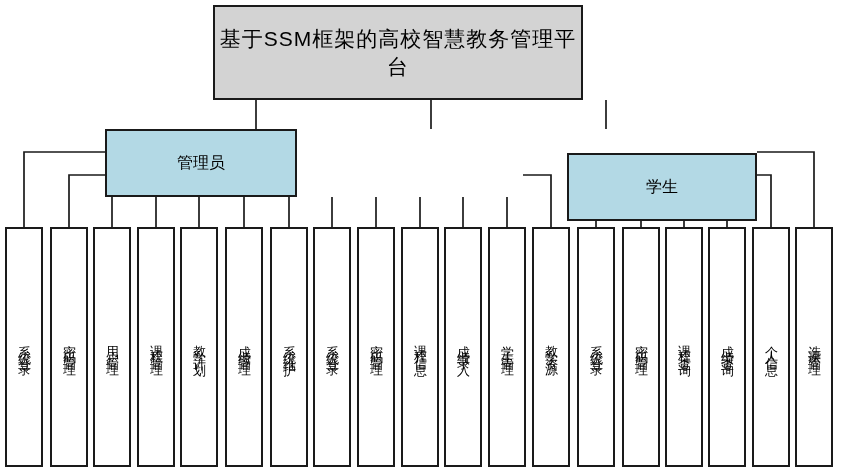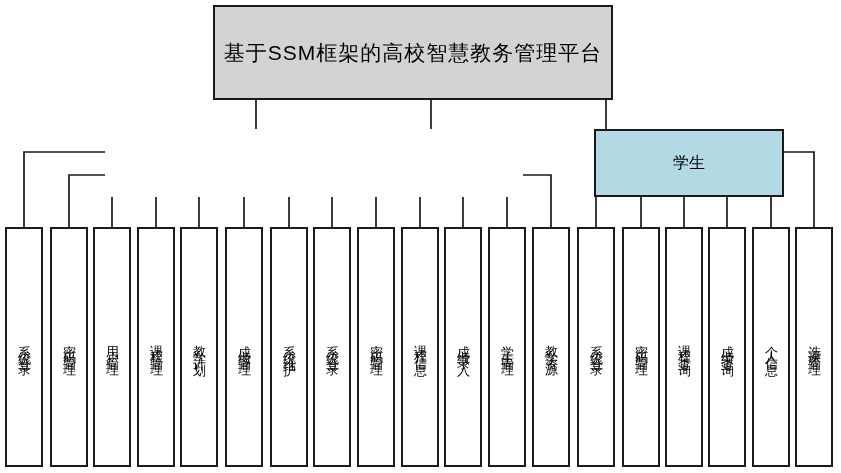--- a/index.html
+++ b/index.html
@@ -24,36 +24,36 @@
     position: absolute;
     box-sizing: border-box;
     display: flex;
     align-items: center;
     justify-content: center;
     color: #000000;
     text-align: center;
   }
   .title-box {
     left: 213px; top: 5px;
-    width: 400px; height: 95px;
+    width: 370px; height: 95px;
     background: #d3d3d3;
     border: 2px solid #1a1a1a;
     font-size: 21px;
     letter-spacing: 1px;
   }
   .group-box {
     top: 129px;
     height: 68px;
     background: #b3d9e5;
     border: 2px solid #1a1a1a;
     font-size: 16px;
   }
   .group-admin   { left: 105px; width: 192px; }
   .group-teacher { left: 334px; width: 189px; }
-  .group-student { left: 594px; width: 190px; }
+  .group-student { left: 567px; width: 190px; margin-top: 24px; }
   .leaf {
     position: absolute;
     top: 227px;
     width: 38px;
     height: 240px;
     box-sizing: border-box;
     background: #ffffff;
     border: 2px solid #1a1a1a;
     display: flex;
     align-items: center;
@@ -104,20 +104,23 @@
 
       <polyline points="757,175 771,175 771,227"></polyline>
       <polyline points="757,152 814,152 814,227"></polyline>
     </g>
   </svg>
 
   <div class="box title-box">
     <span>基于SSM框架的高校智慧教务管理平台</span>
   </div>
 
+  <div class="box group-box group-admin">
+    <span>管理员</span>
+  </div>
   <div class="box group-box group-student">
     <span>学生</span>
   </div>
 
   <div class="leaf" style="left:5px">
       <span class="vtext">系统登录</span>
     </div>
   <div class="leaf" style="left:50px">
       <span class="vtext">密码管理</span>
     </div>

